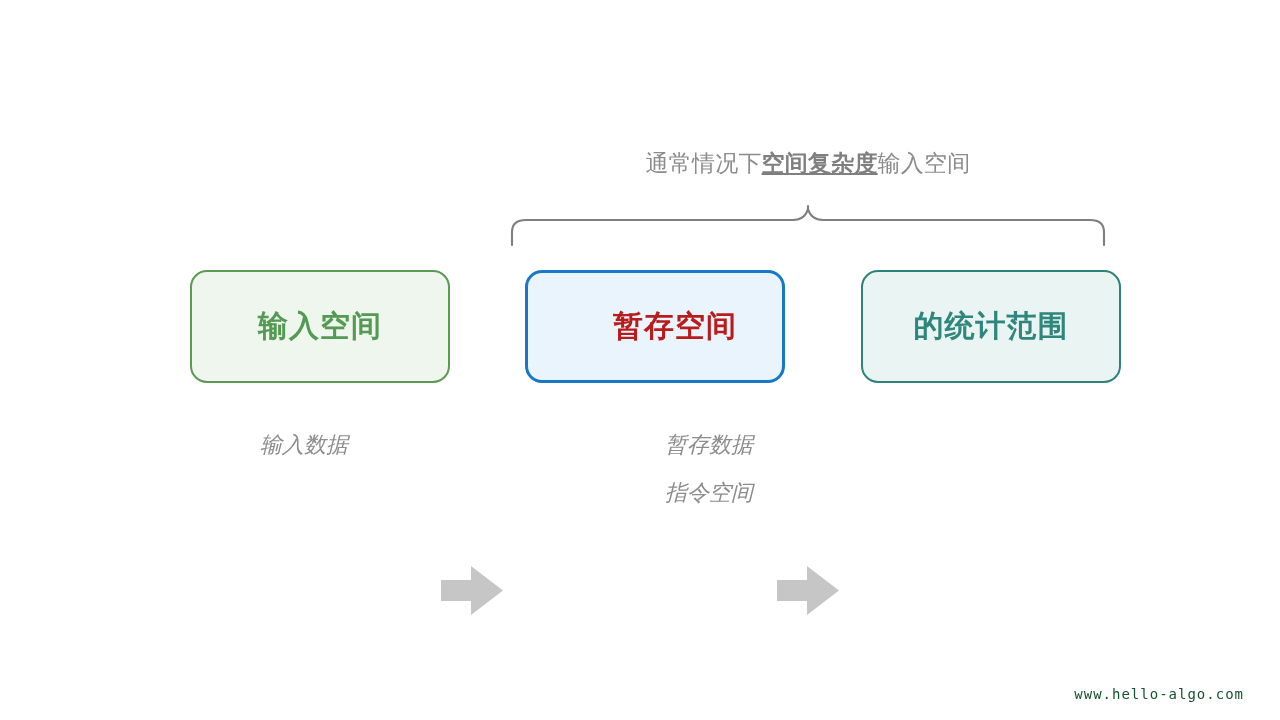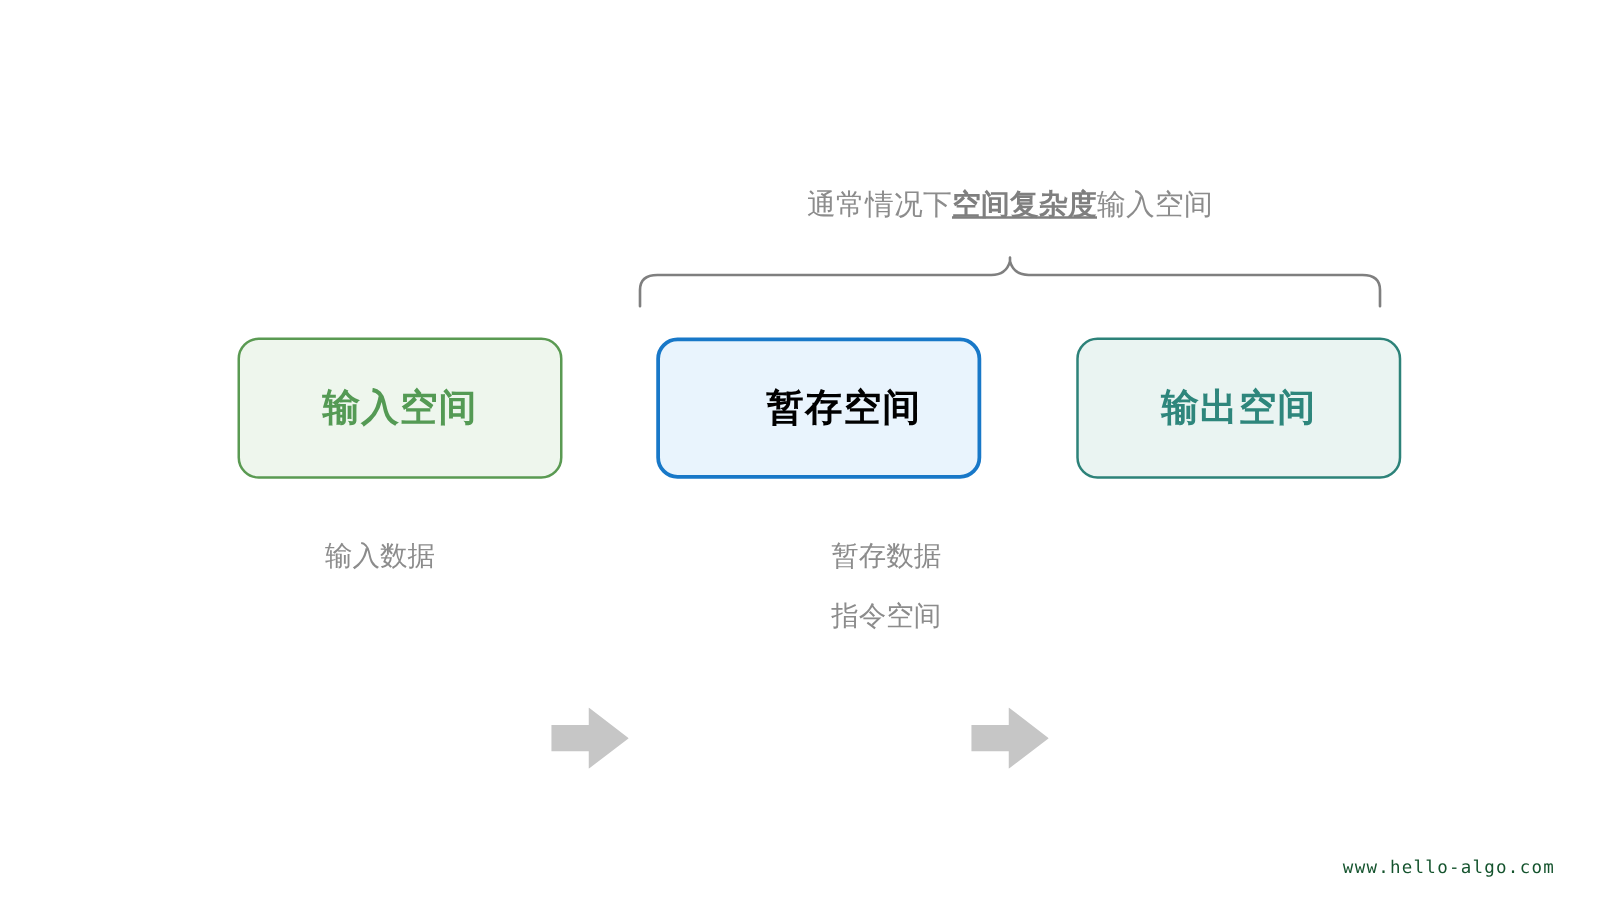--- a/index.html
+++ b/index.html
@@ -85,21 +85,21 @@
     background: #eef6ed;
     border: 2px solid #5a9a52;
   }
   .stage-box.input .stage-label { color: #549a54; }
 
   .stage-box.temp {
     left: 525px;
     background: #e9f4fd;
     border: 3px solid #1878c8;
   }
-  .stage-box.temp .stage-label { color: #000000; margin-left: 40px; }
+  .stage-box.temp .stage-label { color: #b91c1c; margin-left: 40px; }
 
   .stage-box.output {
     left: 861px;
     background: #eaf4f2;
     border: 2px solid #2d8279;
   }
   .stage-box.output .stage-label { color: #2e867c; }
 
   
   .arrow {
@@ -110,20 +110,21 @@
   }
   .arrow.a1 { left: 441px; }
   .arrow.a2 { left: 777px; }
 
   
   .caption-col {
     position: absolute;
     top: 421px;
     width: 228px;
     text-align: center;
+    font-style: italic;
   }
   .caption-col.c1 { left: 190px; }
   .caption-col.c2 { left: 525px; text-align: right; }
   .caption-col.c3 { left: 861px; }
   .caption-col .caption-line {
     font-size: 22px;
     line-height: 48px;
     color: #8c8c8c;
     white-space: nowrap;
   }
@@ -156,21 +157,21 @@
 
     <div class="stage-box input">
       <span class="stage-label">输入空间</span>
     </div>
 
     <div class="stage-box temp">
       <span class="stage-label">暂存空间</span>
     </div>
 
     <div class="stage-box output">
-      <span class="stage-label">输出空间</span>
+      <span class="stage-label">的统计范围</span>
     </div>
 
     <svg class="arrow a1" viewBox="0 0 62 49">
       <path d="M 0 14 L 30 14 L 30 0 L 62 24.5 L 30 49 L 30 35 L 0 35 Z" fill="#c6c6c6"></path>
     </svg>
 
     <svg class="arrow a2" viewBox="0 0 62 49">
       <path d="M 0 14 L 30 14 L 30 0 L 62 24.5 L 30 49 L 30 35 L 0 35 Z" fill="#c6c6c6"></path>
     </svg>
 

